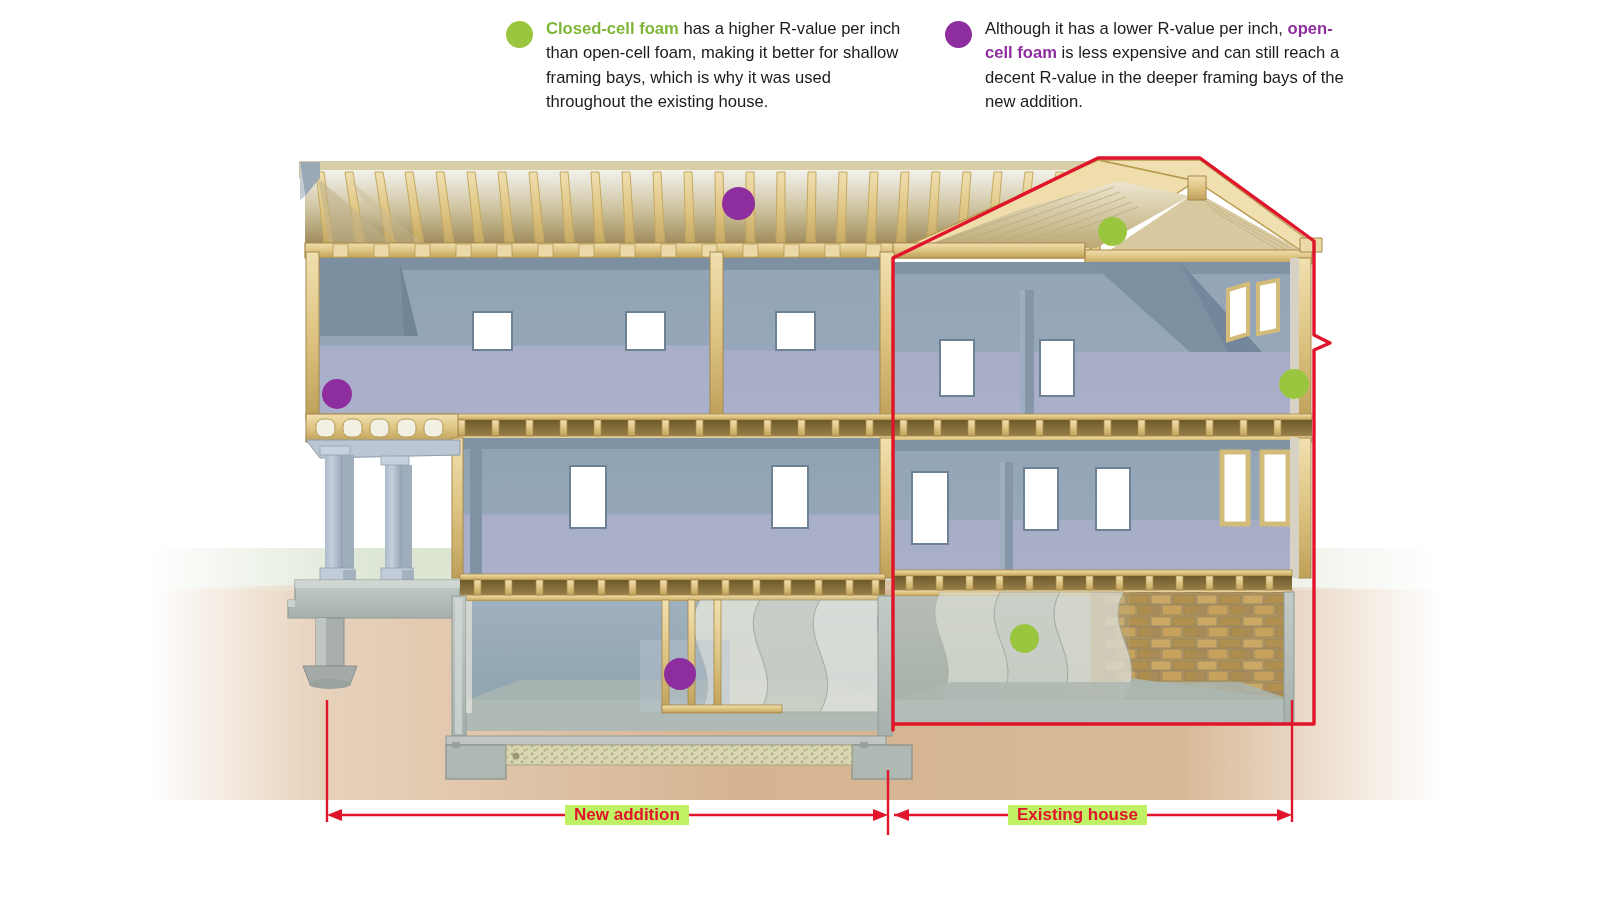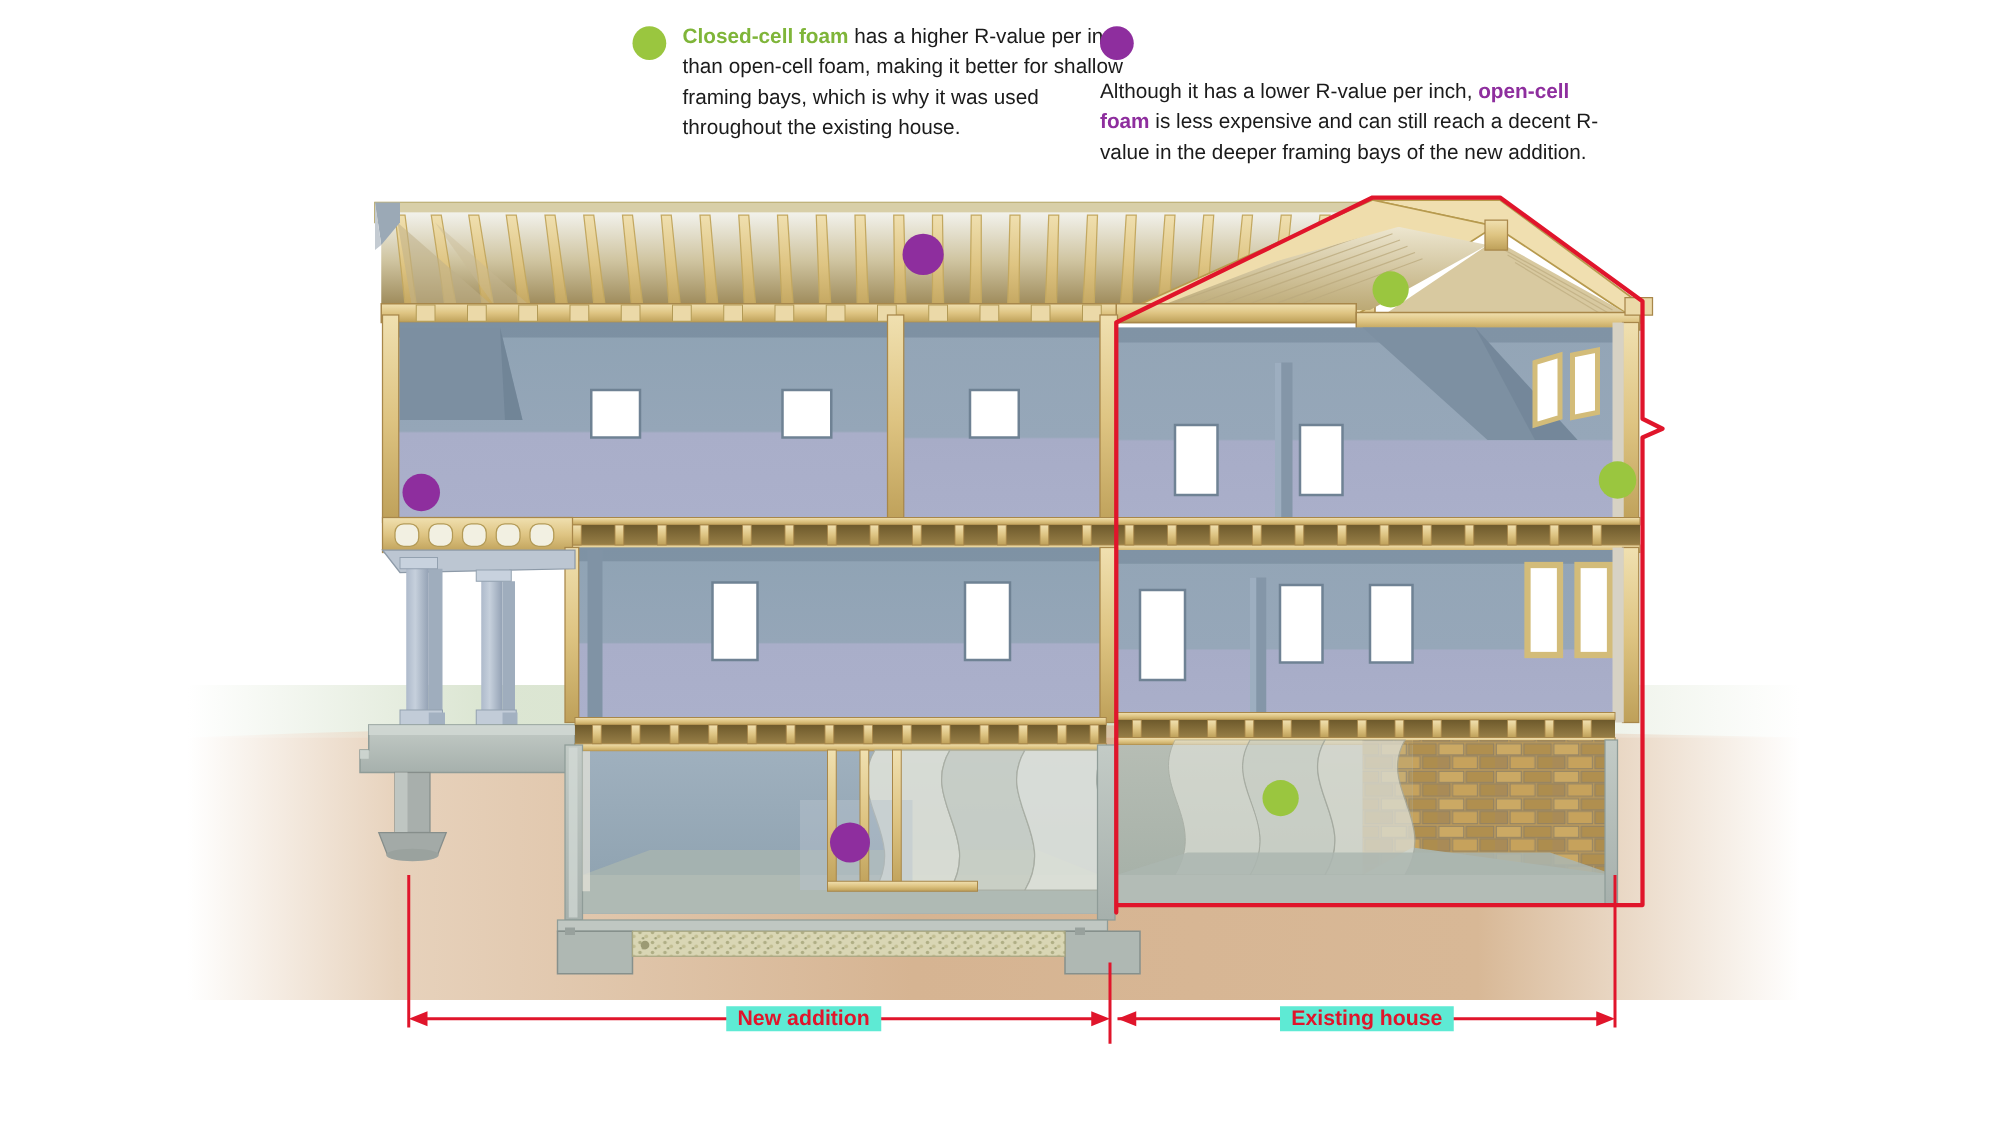--- a/index.html
+++ b/index.html
@@ -6,36 +6,36 @@
   html,body{margin:0;padding:0;background:#ffffff;}
   body{width:1600px;height:900px;overflow:hidden;
        font-family:"Liberation Sans","DejaVu Sans",sans-serif;}
   #stage{position:relative;width:1376px;height:900px;background:#fff;}
 
   
   .callout{position:absolute;display:flex;align-items:flex-start;gap:13px;}
   .callout .dot{flex:0 0 auto;width:27px;height:27px;border-radius:50%;margin-top:4px;}
   .callout .txt{font-size:16.6px;line-height:24.4px;color:#1b1b1b;}
   #callout-left{left:506px;top:17px;width:405px;}
-  #callout-right{left:880px;top:17px;width:400px;flex-direction:column;}
+  #callout-right{left:945px;top:17px;width:400px;}
   .kw-green{color:#7FB539;font-weight:bold;}
   .kw-purple{color:#8E2E9E;font-weight:bold;}
 
   
   .marker{position:absolute;border-radius:50%;z-index:60;}
   .marker.green{background:#9AC63F;}
   .marker.purple{background:#8E2E9E;}
 
   
   #scene{position:absolute;left:0;top:0;width:1600px;height:900px;}
   svg{display:block;}
 
   
   .dimlabel{position:absolute;font-size:17px;font-weight:bold;color:#E0152B;
-            background:#5eead4;padding:0 9px;white-space:nowrap;z-index:55;margin-left:16px;}
+            background:#bef264;padding:0 9px;white-space:nowrap;z-index:55;}
   #dim-new{left:565px;top:805px;}
   #dim-exist{left:1008px;top:805px;text-align:center;}
 </style>
 </head>
 <body>
 
 <div id="stage">
 
   <svg id="scene" viewBox="0 0 1600 900" width="1600" height="900">
     <defs>

